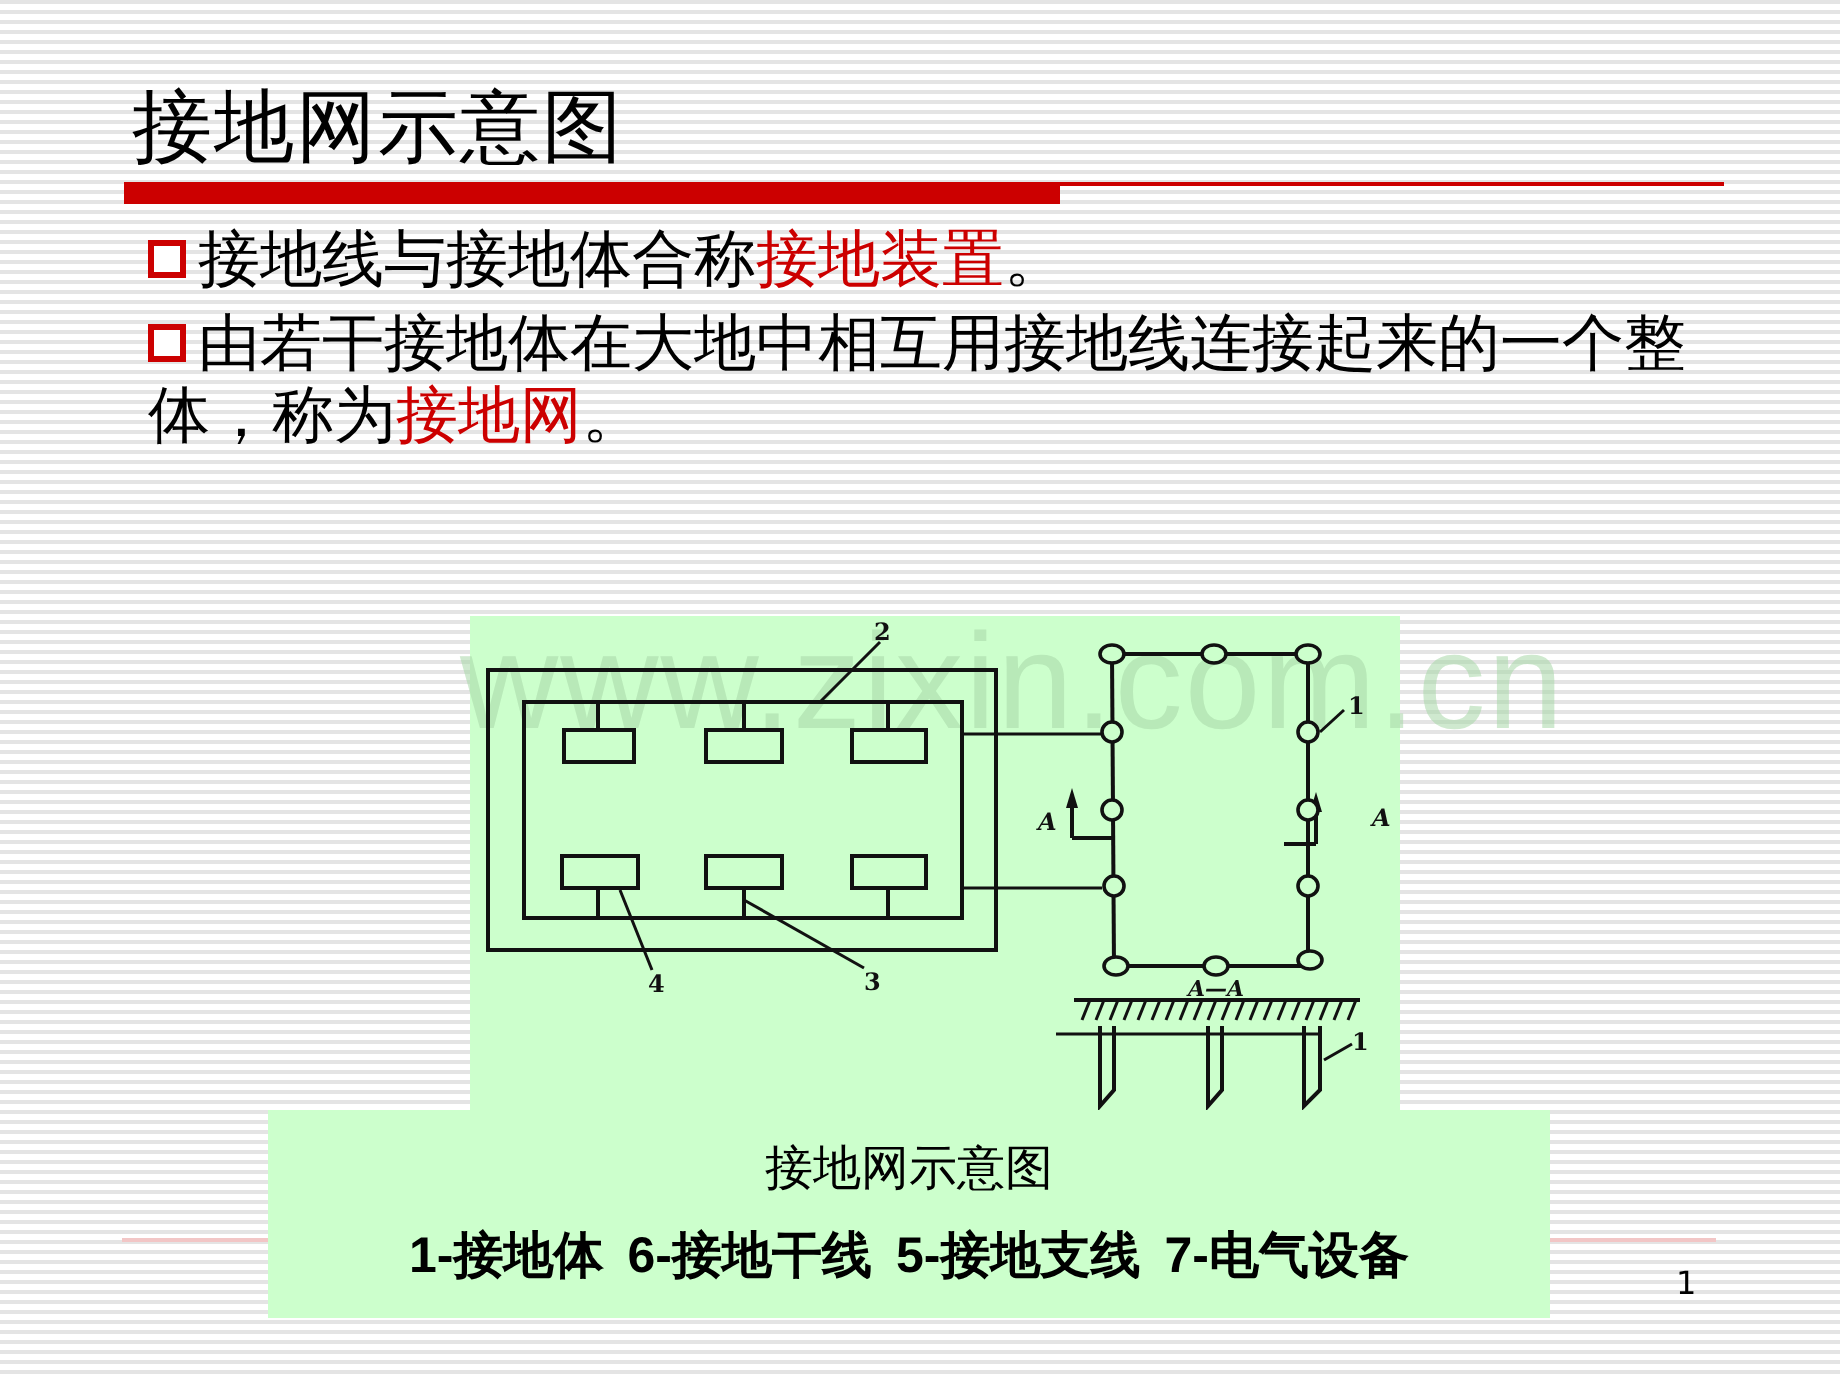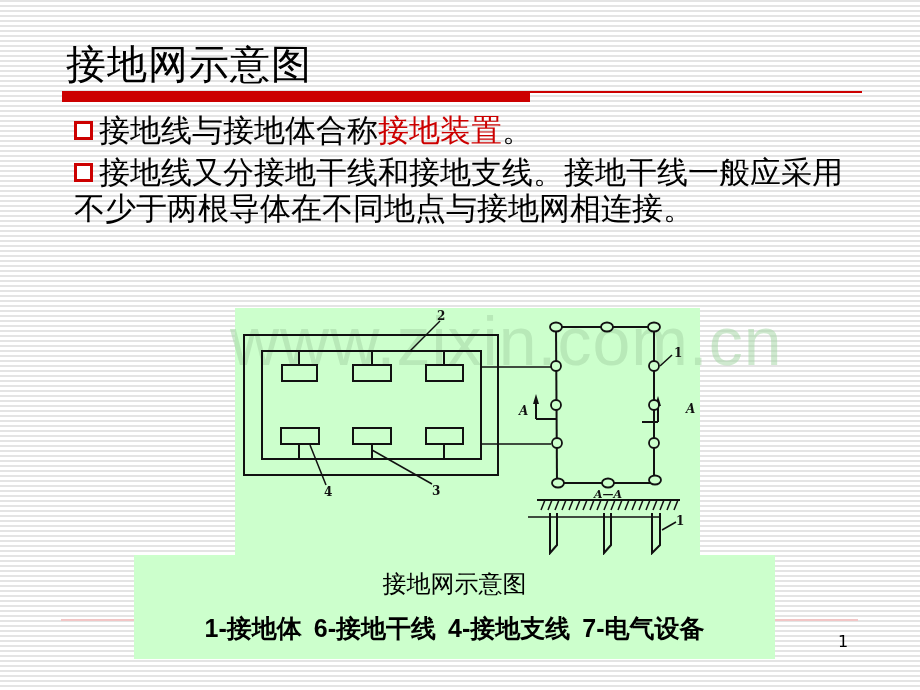--- a/index.html
+++ b/index.html
@@ -55,21 +55,21 @@
 
 <div class="title">接地网示意图</div>
 <div class="title-bar-thick"></div>
 <div class="title-bar-thin"></div>
 
 <div class="body-text">
   <p class="para">
     <span class="bullet"></span><span>接地线与接地体合称</span><span class="red">接地装置</span><span>。</span>
   </p>
   <p class="para">
-    <span class="bullet"></span><span>接地线又分接地干线和接地支线。接地干线一般应采用不少于两根导体在不同地点与接地网相连接。</span>
+    <span class="bullet"></span><span>由若干接地体在大地中相互用接地线连接起来的一个整体，称为</span><span class="red">接地网</span><span>。</span>
   </p>
 </div>
 
 <div class="footer-line" style="left:61px;width:74px;"></div>
 <div class="footer-line" style="left:775px;width:83px;"></div>
 
 <div class="figure-top"></div>
 
 <div class="watermark">www.zixin.com.cn</div>
 
@@ -178,17 +178,17 @@
     <text x="676" y="525">1</text>
     <text x="519" y="415" font-style="italic">A</text>
     <text x="686" y="413" font-style="italic">A</text>
     <text x="594" y="498" font-style="italic" font-size="11">A—A</text>
   </g>
 </svg>
 
 <div class="figure-caption">
   <div class="cap-title">接地网示意图</div>
   <div class="cap-legend">
-    <span>1-接地体</span><span>6-接地干线</span><span>4-接地支线</span><span>7-电气设备</span>
+    <span>1-接地体</span><span>6-接地干线</span><span>5-接地支线</span><span>7-电气设备</span>
   </div>
 </div>
 
 <div class="page-num">1</div>
 
 </body></html>

